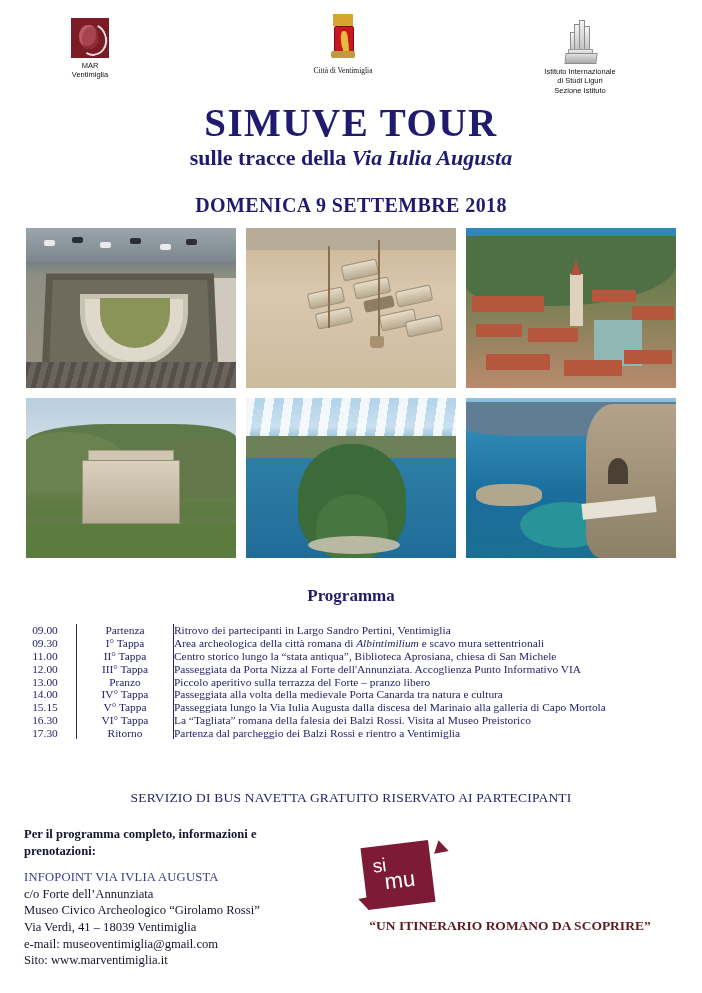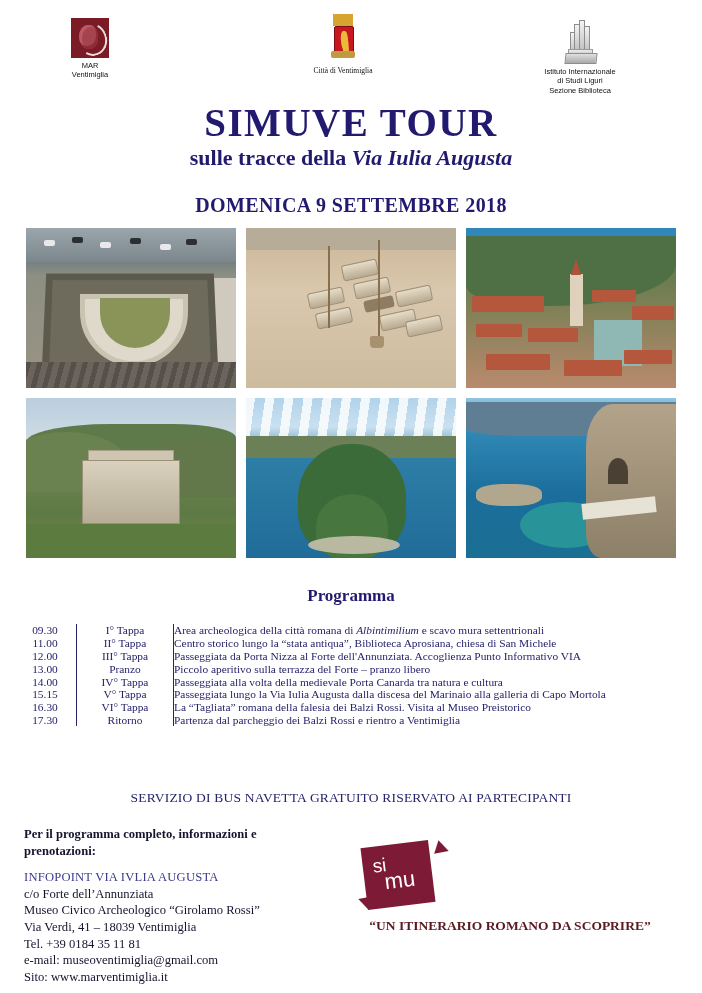--- a/index.html
+++ b/index.html
@@ -403,21 +403,21 @@
       <div class="monument">
         <div class="pillar p4"></div>
         <div class="pillar p1"></div>
         <div class="pillar p2"></div>
         <div class="pillar p3"></div>
         <div class="base2"></div>
         <div class="base"></div>
       </div>
       <span class="cap">Istituto Internazionale</span>
       <span class="cap">di Studi Liguri</span>
-      <span class="cap">Sezione Biblioteca</span>
+      <span class="cap">Sezione Istituto</span>
     </div>
   </div>
 
   <div class="title-main">SIMUVE TOUR</div>
   <div class="title-sub">
     <span>sulle tracce della </span><span class="it">Via Iulia Augusta</span>
   </div>
   <div class="title-date">DOMENICA 9 SETTEMBRE 2018</div>
 
   <div class="photo-grid">
@@ -492,20 +492,25 @@
       <div class="cave"></div>
       <div class="beach"></div>
     </div>
   </div>
 
   <div class="programma-title">Programma</div>
 
   <table class="schedule">
     <tbody>
       <tr>
+        <td class="sch-time">09.00</td>
+        <td class="sch-stage">Partenza</td>
+        <td class="sch-desc"><span>Ritrovo dei partecipanti in Largo Sandro Pertini, Ventimiglia</span><span class="it"></span><span></span></td>
+      </tr>
+      <tr>
         <td class="sch-time">09.30</td>
         <td class="sch-stage">I° Tappa</td>
         <td class="sch-desc"><span>Area archeologica della città romana di </span><span class="it">Albintimilium</span><span> e scavo mura settentrionali</span></td>
       </tr>
       <tr>
         <td class="sch-time">11.00</td>
         <td class="sch-stage">II° Tappa</td>
         <td class="sch-desc"><span>Centro storico lungo la “stata antiqua”, Biblioteca Aprosiana, chiesa di San Michele</span><span class="it"></span><span></span></td>
       </tr>
       <tr>
@@ -545,21 +550,20 @@
 
   <div class="info-block">
     <div class="info-head">
       <div>Per il programma completo, informazioni e</div>
       <div>prenotazioni:</div>
     </div>
     <div class="info-org">INFOPOINT VIA IVLIA AUGUSTA</div>
     <div>c/o Forte dell’Annunziata</div>
     <div>Museo Civico Archeologico “Girolamo Rossi”</div>
     <div>Via Verdi, 41 – 18039 Ventimiglia</div>
-    <div>Tel. +39 0184 35 11 81</div>
     <div>e-mail: museoventimiglia@gmail.com</div>
     <div>Sito: www.marventimiglia.it</div>
   </div>
 
   <div class="simuve-logo">
     <div class="simuve-arrow a-tr"></div>
     <div class="simuve-arrow a-bl"></div>
     <div class="simuve-square"></div>
     <div class="simuve-txt">
       <span class="si">si</span>

